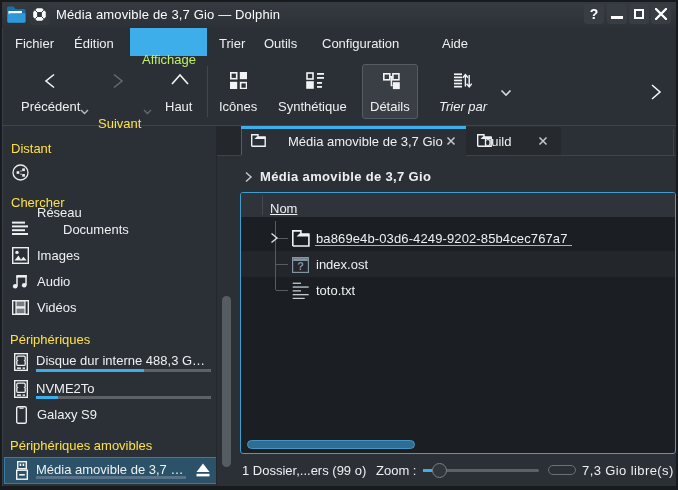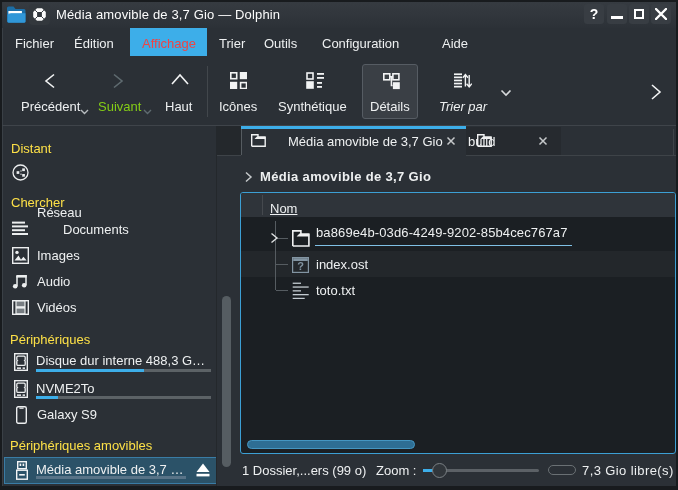--- a/index.html
+++ b/index.html
@@ -42,40 +42,40 @@
 <div class="abs" style="left:584px;top:4px;width:20px;height:20px;text-align:center;font-weight:bold;font-size:14px;line-height:20px;color:#fff;">?</div>
 <div class="abs" style="left:611px;top:16px;width:12px;height:3px;background:#fff;"></div>
 <div class="abs" style="left:634px;top:9px;width:10px;height:10px;border:2px solid #fff;box-sizing:border-box;"></div>
 <svg class="abs" style="left:655px;top:8px;" width="12" height="12" viewBox="0 0 12 12">
   <path d="M1 1 L11 11 M11 1 L1 11" stroke="#fff" stroke-width="2.4" stroke-linecap="round"></path>
 </svg>
 
 <div class="abs" style="left:130px;top:28px;width:77px;height:28px;background:#3daee9;"></div>
 <div class="abs" style="left:15px;top:36px;">Fichier</div>
 <div class="abs" style="left:74px;top:36px;">Édition</div>
-<div class="abs" style="left:142px;top:36px;color:#ef4444;">Affichage</div>
+<div class="abs" style="left:142px;top:52px;color:#bef264;">Affichage</div>
 <div class="abs" style="left:219px;top:36px;">Trier</div>
 <div class="abs" style="left:264px;top:36px;text-align:center;">Outils</div>
 <div class="abs" style="left:322px;top:36px;">Configuration</div>
 <div class="abs" style="left:442px;top:36px;">Aide</div>
 
 <div class="abs" style="left:2px;top:125px;width:674px;height:1px;background:#3f444a;"></div>
 
 <svg class="abs" style="left:43px;top:73px;" width="13" height="16" viewBox="0 0 13 16">
   <path d="M11 1.5 L3 8 L11 14.5" stroke="#f2f3f4" stroke-width="1.6" fill="none"></path>
 </svg>
 <div class="abs" style="left:21px;top:99px;">Précédent</div>
 <svg class="abs" style="left:80px;top:109px;" width="9" height="6" viewBox="0 0 9 6">
   <path d="M1 1 L4.5 4.5 L8 1" stroke="#b7bcbf" stroke-width="1.4" fill="none"></path>
 </svg>
 
 <svg class="abs" style="left:112px;top:73px;" width="13" height="16" viewBox="0 0 13 16">
   <path d="M2 1.5 L10 8 L2 14.5" stroke="#5f6b70" stroke-width="1.6" fill="none"></path>
 </svg>
-<div class="abs" style="left:98px;top:99px;color:#84cc16;">Suivant</div>
+<div class="abs" style="left:98px;top:116px;color:#fde047;">Suivant</div>
 <svg class="abs" style="left:143px;top:109px;" width="9" height="6" viewBox="0 0 9 6">
   <path d="M1 1 L4.5 4.5 L8 1" stroke="#5f6b70" stroke-width="1.4" fill="none"></path>
 </svg>
 
 <svg class="abs" style="left:170px;top:73px;" width="20" height="13" viewBox="0 0 20 13">
   <path d="M2 11 L10 2 L18 11" stroke="#f2f3f4" stroke-width="1.6" fill="none"></path>
 </svg>
 <div class="abs" style="left:165px;top:99px;">Haut</div>
 
 <div class="abs" style="left:207px;top:66px;width:1px;height:51px;background:#42474c;"></div>
@@ -231,21 +231,21 @@
 <svg class="abs" style="left:446px;top:136px;" width="10" height="10" viewBox="0 0 10 10">
   <path d="M1.5 1.5 L8.5 8.5 M8.5 1.5 L1.5 8.5" stroke="#c6c9cb" stroke-width="1.5"></path>
 </svg>
 <div class="abs" style="left:673px;top:129px;width:1px;height:26px;background:#3e4348;"></div>
 
 <div class="abs" style="left:466px;top:127px;width:95px;height:28px;background:#262a2f;"></div>
 <svg class="abs" style="left:477px;top:134px;" width="15" height="13" viewBox="0 0 15 13">
   <path d="M0.7 12.3 V0.7 H7 V3 M0.7 12.3 H14.2 V3.2 H7" fill="none" stroke="#f0f1f2" stroke-width="1.4"></path>
   <path d="M5.9 2.6 H14.4 V5 H3.5 Z" fill="#f0f1f2"></path>
 </svg>
-<div class="abs" style="left:468px;top:134px;">build</div>
+<div class="abs" style="left:484px;top:134px;">build</div>
 <svg class="abs" style="left:538px;top:136px;" width="10" height="10" viewBox="0 0 10 10">
   <path d="M1.5 1.5 L8.5 8.5 M8.5 1.5 L1.5 8.5" stroke="#c6c9cb" stroke-width="1.5"></path>
 </svg>
 
 <svg class="abs" style="left:244px;top:171px;" width="9" height="12" viewBox="0 0 9 12">
   <path d="M2 1.5 L7 6 L2 10.5" stroke="#c6c9cb" stroke-width="1.5" fill="none"></path>
 </svg>
 <div class="abs" style="left:260px;top:169px;font-weight:bold;letter-spacing:0.35px;">Média amovible de 3,7 Gio</div>
 
 <div class="abs" style="left:240px;top:192px;width:436px;height:262px;background:#1b1f23;border:1px solid #3c9fd4;border-radius:3px;box-sizing:border-box;"></div>
@@ -261,21 +261,21 @@
 <div class="abs" style="left:276px;top:264px;width:12px;height:1px;background:#565c61;"></div>
 <div class="abs" style="left:276px;top:290px;width:12px;height:1px;background:#565c61;"></div>
 
 <svg class="abs" style="left:269px;top:232px;" width="10" height="12" viewBox="0 0 10 12">
   <path d="M2.5 1.5 L8 6 L2.5 10.5" stroke="#dfe1e2" stroke-width="1.4" fill="none"></path>
 </svg>
 <svg class="abs" style="left:292px;top:230px;" width="18" height="17" viewBox="0 0 18 17">
   <path d="M0.8 16 V0.9 H8.9 V4.2 M0.8 16 H16.9 V4.4 H8.9" fill="none" stroke="#f0f1f2" stroke-width="1.6"></path>
   <path d="M7.5 3.6 H17.2 V6.6 H4.6 Z" fill="#f0f1f2"></path>
 </svg>
-<div class="abs" style="left:316px;top:225px;letter-spacing:0.12px;">ba869e4b-03d6-4249-9202-85b4cec767a7</div>
+<div class="abs" style="left:316px;top:231px;letter-spacing:0.12px;">ba869e4b-03d6-4249-9202-85b4cec767a7</div>
 <div class="abs" style="left:315px;top:245px;width:257px;height:1px;background:#7fc0e5;"></div>
 
 <svg class="abs" style="left:292px;top:257px;" width="17" height="16" viewBox="0 0 17 16">
   <rect x="0.6" y="0.6" width="15.8" height="14.8" fill="none" stroke="#8294a2" stroke-width="1.2"></rect>
   <rect x="1.2" y="1.2" width="14.6" height="2.8" fill="#8294a2"></rect>
   <text x="8.7" y="13" font-size="11" font-weight="bold" fill="#8294a2" text-anchor="middle" font-family="Liberation Sans">?</text>
 </svg>
 <div class="abs" style="left:316px;top:257px;">index.ost</div>
 
 <svg class="abs" style="left:292px;top:282px;" width="17" height="17" viewBox="0 0 17 17">

